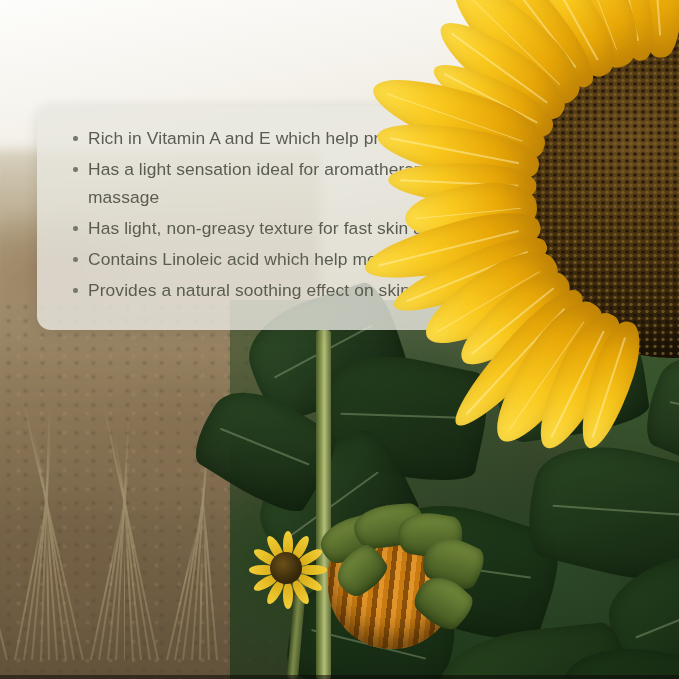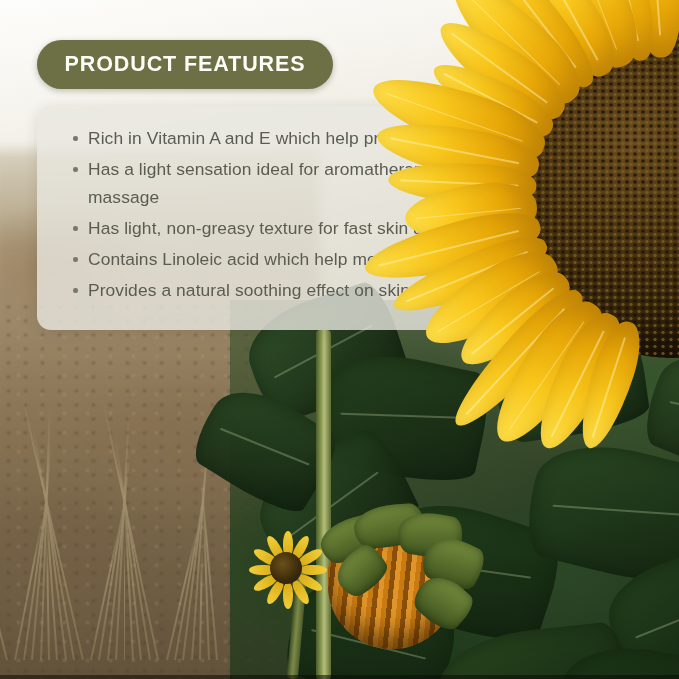--- a/index.html
+++ b/index.html
@@ -461,17 +461,14 @@
         <span class="dot"></span>
         <span>Contains Linoleic acid which help moisturize skin</span>
       </li>
       <li class="feature-item">
         <span class="dot"></span>
         <span>Provides a natural soothing effect on skin</span>
       </li>
     </ul>
   </div>
 
-  <div class="header-badge">
-    <span class="header-title">PRODUCT FEATURES</span>
-  </div>
 
 </div>
 
 </body></html>

